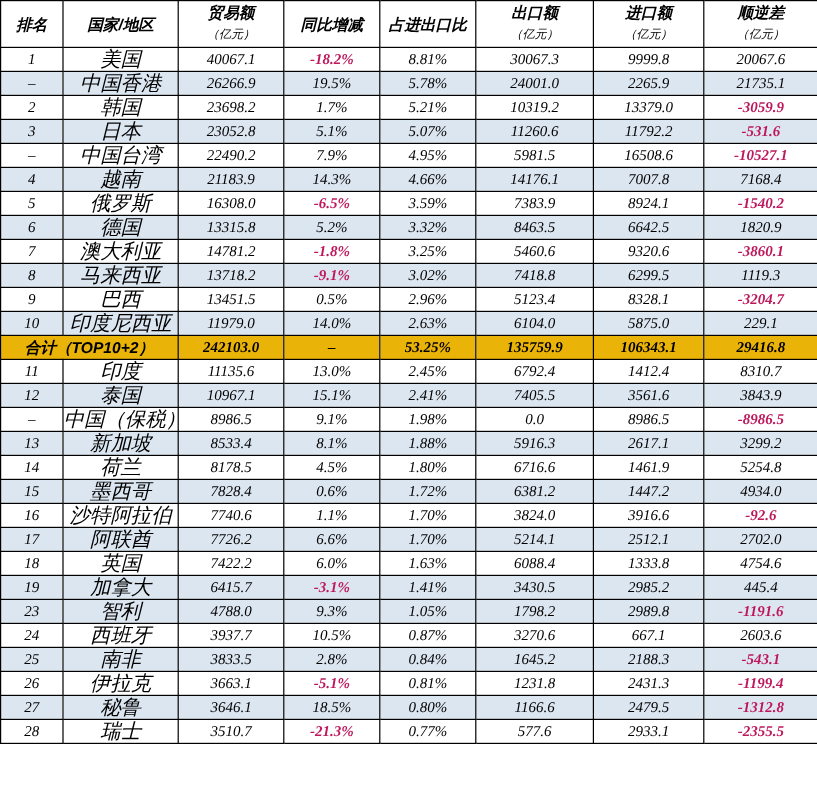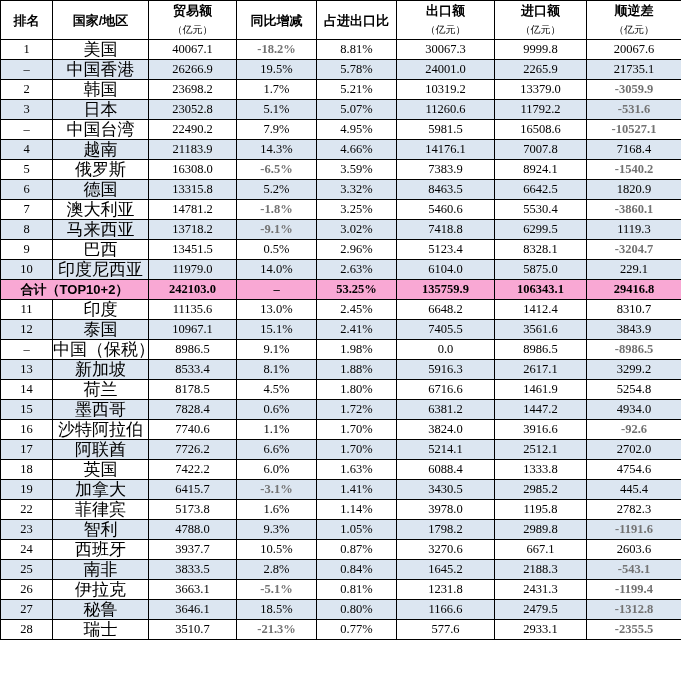--- a/index.html
+++ b/index.html
@@ -10,20 +10,21 @@
   body {
     width: 681px;
     height: 676px;
     font-family: "Liberation Sans", sans-serif;
     overflow: hidden;
   }
   #wrap {
     width: 681px;
     height: 672px;
     position: relative;
+    font-style: italic;
   }
   table.trade {
     border-collapse: collapse;
     width: 681px;
     table-layout: fixed;
     font-size: 12px;
   }
   table.trade td, table.trade th {
     border: 1px solid #000000;
     text-align: center;
@@ -54,24 +55,24 @@
   col.c-trade  { width: 88px; }
   col.c-yoy    { width: 80px; }
   col.c-share  { width: 80px; }
   col.c-exp    { width: 98px; }
   col.c-imp    { width: 92px; }
   col.c-bal    { width: 95px; }
 
   tbody tr.odd td  { background: #ffffff; }
   tbody tr.even td { background: #dce6f1; }
   tbody tr.total td {
-    background: #f9a8d4;
+    background: #eab308;
     font-weight: bold;
   }
-  td.neg  { color: #737373; font-weight: bold; }
+  td.neg  { color: #be185d; font-weight: bold; }
   .num { font-family: "Liberation Serif", serif; font-size: 12.5px; }
   .cn  { font-size: 17px; }
   tbody tr.total td.cn { font-size: 13px; }
 </style>
 </head>
 <body>
 
 <div id="wrap">
   <table class="trade">
     <colgroup>
@@ -177,21 +178,21 @@
           <td class="num">6642.5</td>
           <td class="num">1820.9</td>
         </tr>
         <tr class="odd">
           <td class="num">7</td>
           <td class="cn">澳大利亚</td>
           <td class="num">14781.2</td>
           <td class="num neg">-1.8%</td>
           <td class="num">3.25%</td>
           <td class="num">5460.6</td>
-          <td class="num">5530.4</td>
+          <td class="num">9320.6</td>
           <td class="num neg">-3860.1</td>
         </tr>
         <tr class="even">
           <td class="num">8</td>
           <td class="cn">马来西亚</td>
           <td class="num">13718.2</td>
           <td class="num neg">-9.1%</td>
           <td class="num">3.02%</td>
           <td class="num">7418.8</td>
           <td class="num">6299.5</td>
@@ -225,21 +226,21 @@
           <td class="num">135759.9</td>
           <td class="num">106343.1</td>
           <td class="num">29416.8</td>
         </tr>
         <tr class="odd">
           <td class="num">11</td>
           <td class="cn">印度</td>
           <td class="num">11135.6</td>
           <td class="num">13.0%</td>
           <td class="num">2.45%</td>
-          <td class="num">6648.2</td>
+          <td class="num">6792.4</td>
           <td class="num">1412.4</td>
           <td class="num">8310.7</td>
         </tr>
         <tr class="even">
           <td class="num">12</td>
           <td class="cn">泰国</td>
           <td class="num">10967.1</td>
           <td class="num">15.1%</td>
           <td class="num">2.41%</td>
           <td class="num">7405.5</td>
@@ -319,30 +320,20 @@
         <tr class="even">
           <td class="num">19</td>
           <td class="cn">加拿大</td>
           <td class="num">6415.7</td>
           <td class="num neg">-3.1%</td>
           <td class="num">1.41%</td>
           <td class="num">3430.5</td>
           <td class="num">2985.2</td>
           <td class="num">445.4</td>
         </tr>
-        <tr class="odd">
-          <td class="num">22</td>
-          <td class="cn">菲律宾</td>
-          <td class="num">5173.8</td>
-          <td class="num">1.6%</td>
-          <td class="num">1.14%</td>
-          <td class="num">3978.0</td>
-          <td class="num">1195.8</td>
-          <td class="num">2782.3</td>
-        </tr>
         <tr class="even">
           <td class="num">23</td>
           <td class="cn">智利</td>
           <td class="num">4788.0</td>
           <td class="num">9.3%</td>
           <td class="num">1.05%</td>
           <td class="num">1798.2</td>
           <td class="num">2989.8</td>
           <td class="num neg">-1191.6</td>
         </tr>

